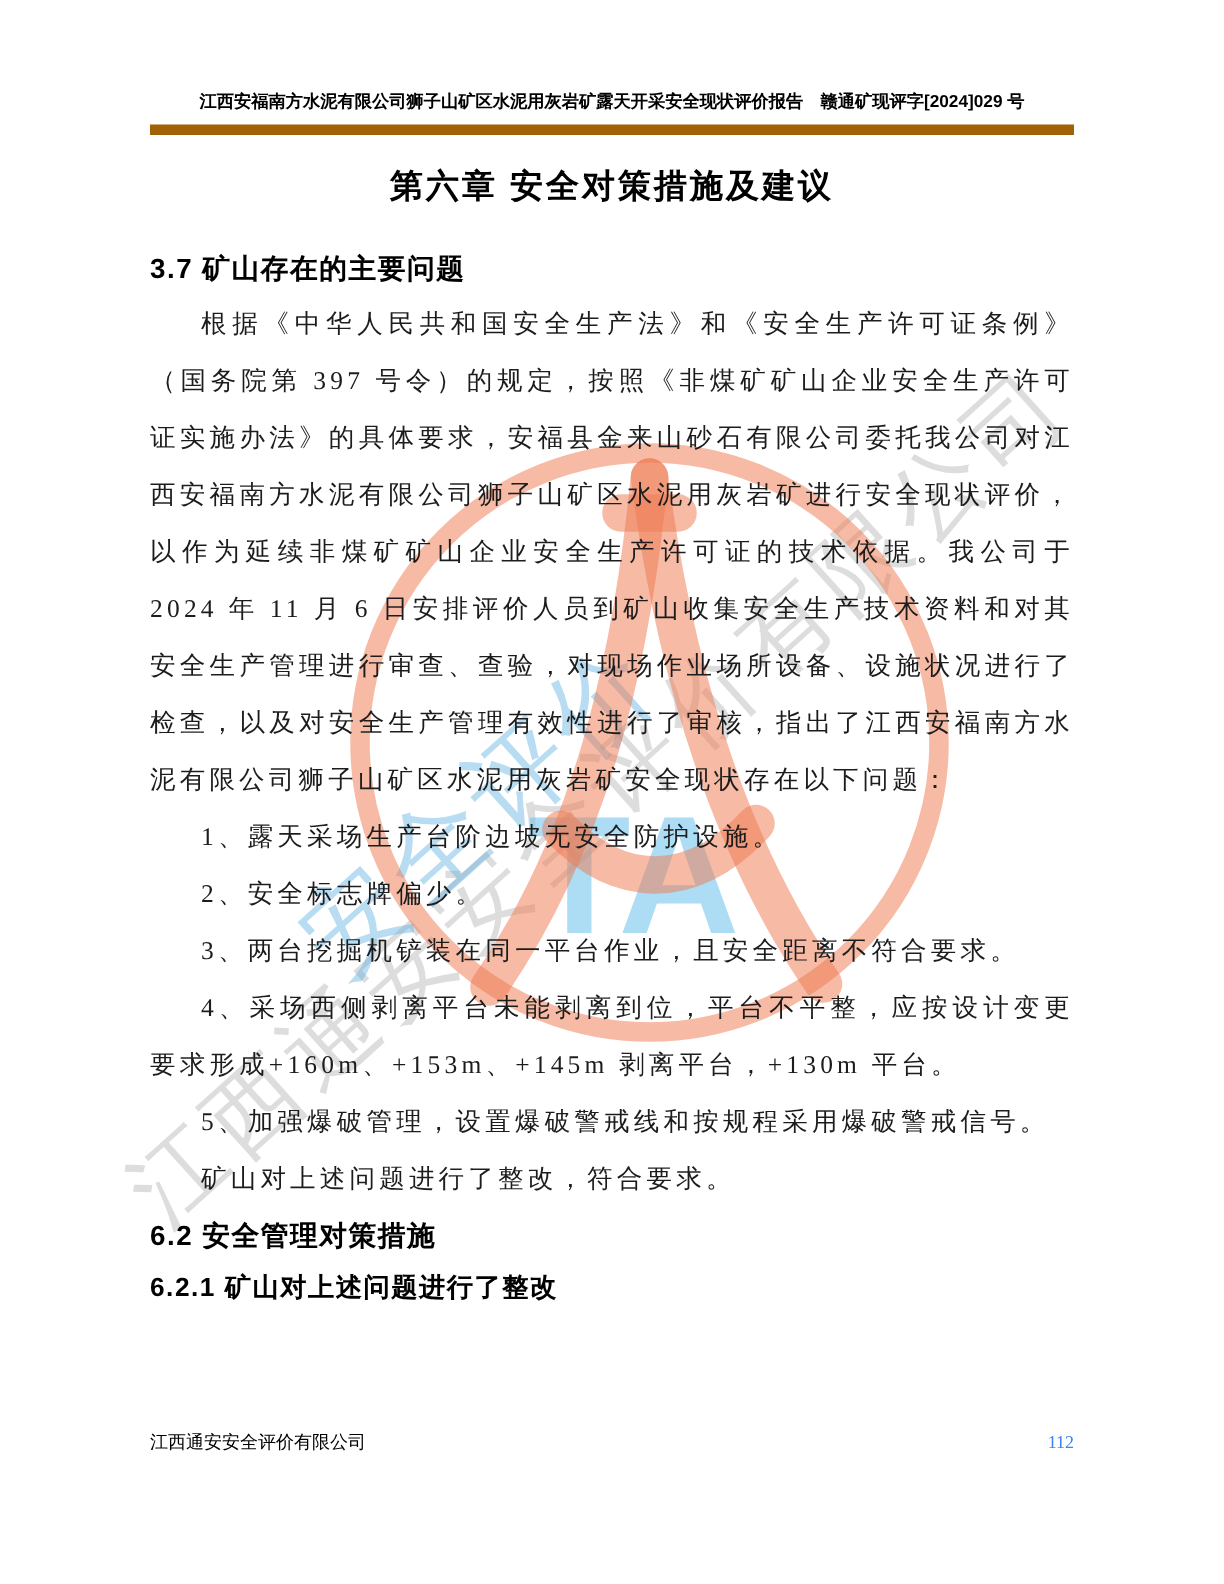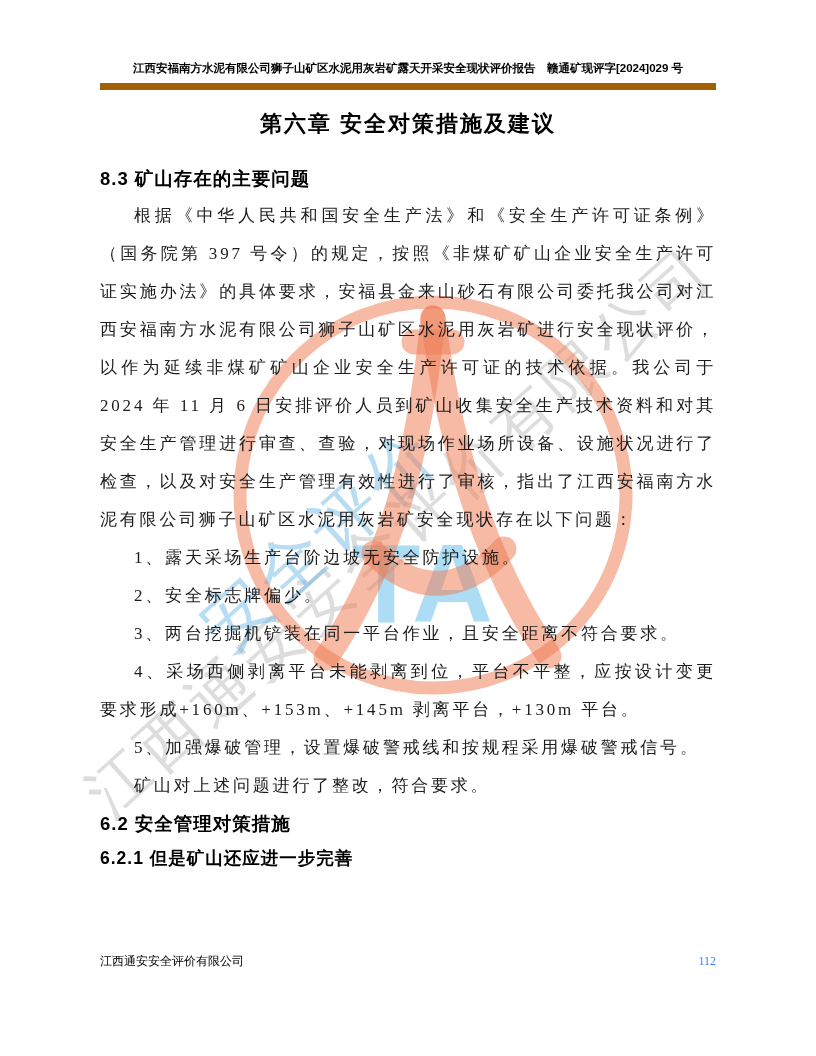--- a/index.html
+++ b/index.html
@@ -134,35 +134,35 @@
       </g>
     </svg>
   </div>
 
   <div class="content">
 
     <div class="doc-header">江西安福南方水泥有限公司狮子山矿区水泥用灰岩矿露天开采安全现状评价报告　赣通矿现评字[2024]029 号</div>
 
     <div class="chapter-title">第六章 安全对策措施及建议</div>
 
-    <div class="h2">8.3 矿山存在的主要问题</div>
+    <div class="h2">3.7 矿山存在的主要问题</div>
 
     <p class="body-p first">根据《中华人民共和国安全生产法》和《安全生产许可证条例》（国务院第 397 号令）的规定，按照《非煤矿矿山企业安全生产许可证实施办法》的具体要求，安福县金来山砂石有限公司委托我公司对江西安福南方水泥有限公司狮子山矿区水泥用灰岩矿进行安全现状评价，以作为延续非煤矿矿山企业安全生产许可证的技术依据。我公司于 2024 年 11 月 6 日安排评价人员到矿山收集安全生产技术资料和对其安全生产管理进行审查、查验，对现场作业场所设备、设施状况进行了检查，以及对安全生产管理有效性进行了审核，指出了江西安福南方水泥有限公司狮子山矿区水泥用灰岩矿安全现状存在以下问题：</p>
 
     <p class="body-p">1、露天采场生产台阶边坡无安全防护设施。</p>
     <p class="body-p">2、安全标志牌偏少。</p>
     <p class="body-p">3、两台挖掘机铲装在同一平台作业，且安全距离不符合要求。</p>
     <p class="body-p">4、采场西侧剥离平台未能剥离到位，平台不平整，应按设计变更要求形成+160m、+153m、+145m 剥离平台，+130m 平台。</p>
     <p class="body-p">5、加强爆破管理，设置爆破警戒线和按规程采用爆破警戒信号。</p>
 
     <p class="body-p">矿山对上述问题进行了整改，符合要求。</p>
 
     <div class="h2 tight">6.2 安全管理对策措施</div>
 
-    <div class="h3">6.2.1 但是矿山还应进一步完善</div>
+    <div class="h3">6.2.1 矿山对上述问题进行了整改</div>
 
 
   </div>
 
   <div class="doc-footer">
     <span class="footer-company">江西通安安全评价有限公司</span>
     <div class="footer-page">112</div>
   </div>
 
 </div>

